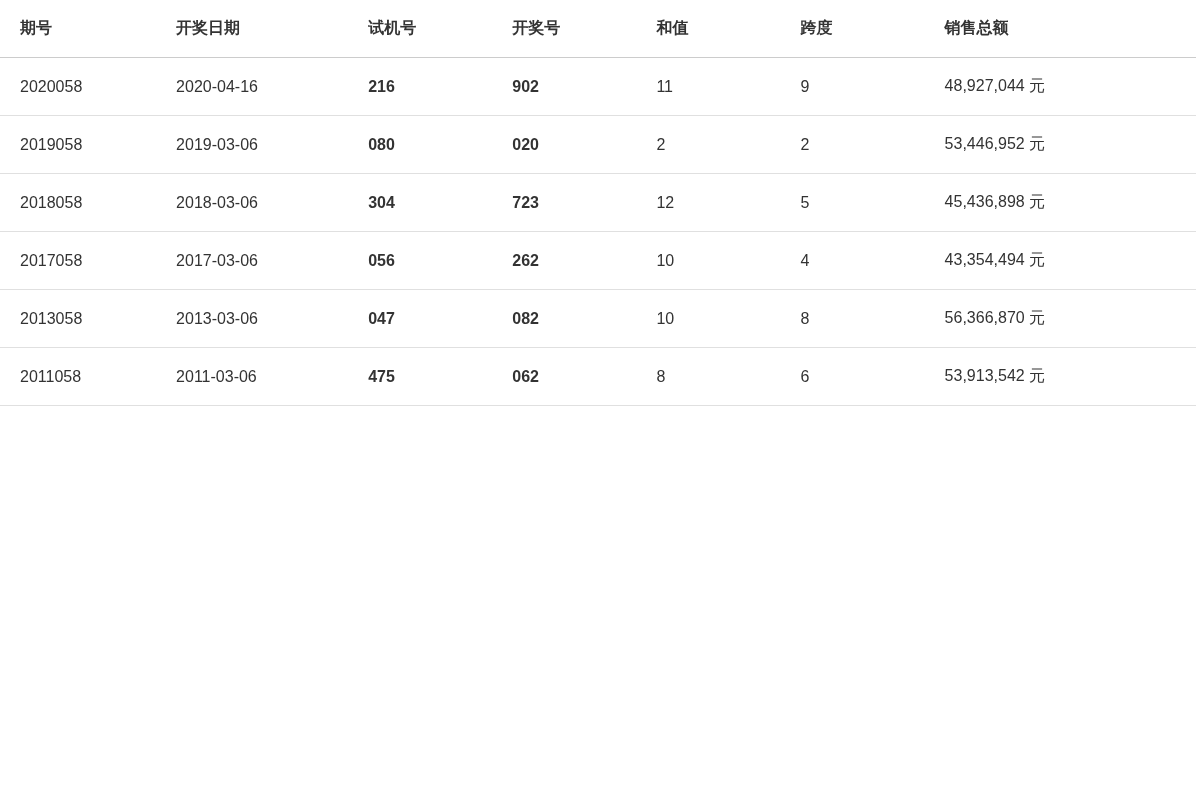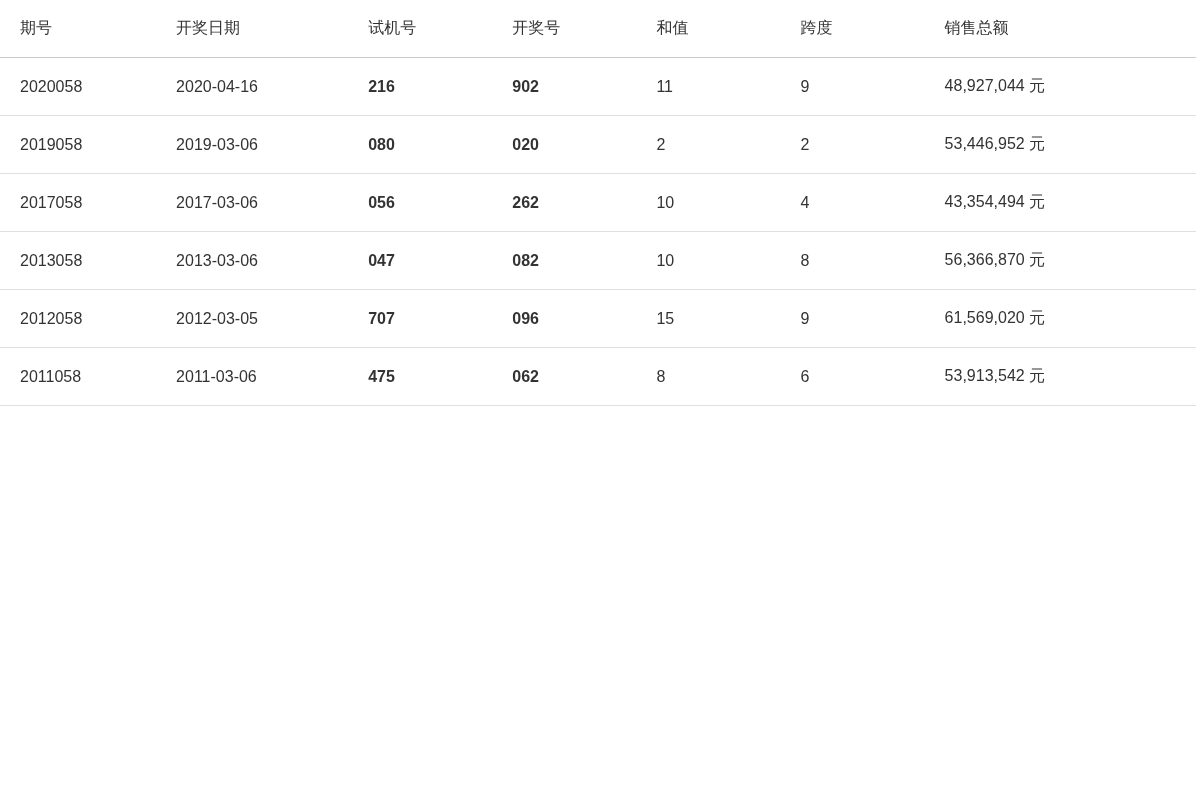--- a/index.html
+++ b/index.html
@@ -36,21 +36,21 @@
       border-bottom: 1px solid #e0e0e0;
     }
 
     th, td {
       padding: 18px 20px;
       text-align: left;
       vertical-align: middle;
     }
 
     th {
-      font-weight: normal;
+      font-weight: bold;
       font-size: 16px;
       color: #333;
     }
 
     td {
       font-size: 16px;
       color: #333;
     }
 
     td.bold-val {
@@ -103,47 +103,47 @@
         <tr>
           <td>2019058</td>
           <td>2019-03-06</td>
           <td class="bold-val">080</td>
           <td class="bold-val">020</td>
           <td>2</td>
           <td>2</td>
           <td>53,446,952 元</td>
         </tr>
         <tr>
+          <td>2018058</td>
+          <td>2018-03-06</td>
+          <td class="bold-val">304</td>
+          <td class="bold-val">723</td>
+          <td>12</td>
+          <td>5</td>
+          <td>45,436,898 元</td>
+        </tr>
+        <tr>
           <td>2017058</td>
           <td>2017-03-06</td>
           <td class="bold-val">056</td>
           <td class="bold-val">262</td>
           <td>10</td>
           <td>4</td>
           <td>43,354,494 元</td>
         </tr>
         <tr>
           <td>2013058</td>
           <td>2013-03-06</td>
           <td class="bold-val">047</td>
           <td class="bold-val">082</td>
           <td>10</td>
           <td>8</td>
           <td>56,366,870 元</td>
         </tr>
         <tr>
-          <td>2012058</td>
-          <td>2012-03-05</td>
-          <td class="bold-val">707</td>
-          <td class="bold-val">096</td>
-          <td>15</td>
-          <td>9</td>
-          <td>61,569,020 元</td>
-        </tr>
-        <tr>
           <td>2011058</td>
           <td>2011-03-06</td>
           <td class="bold-val">475</td>
           <td class="bold-val">062</td>
           <td>8</td>
           <td>6</td>
           <td>53,913,542 元</td>
         </tr>
       </tbody>
   </table>

